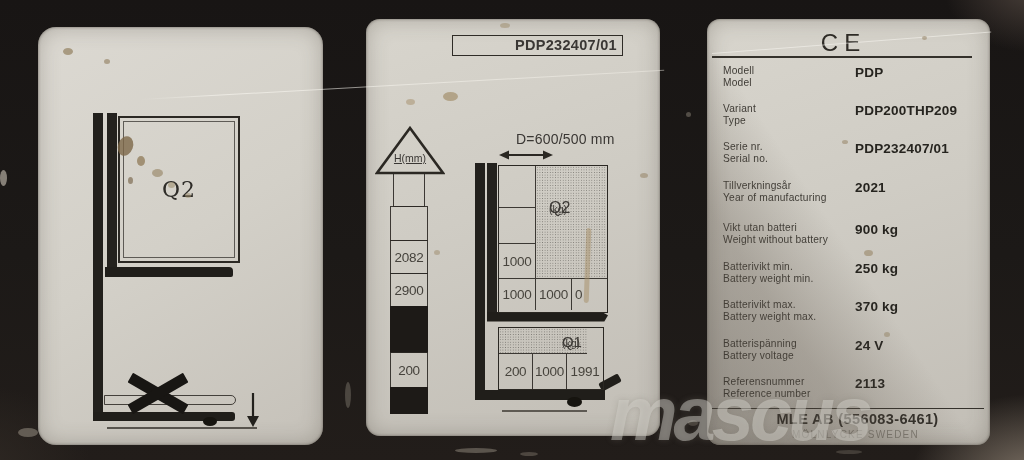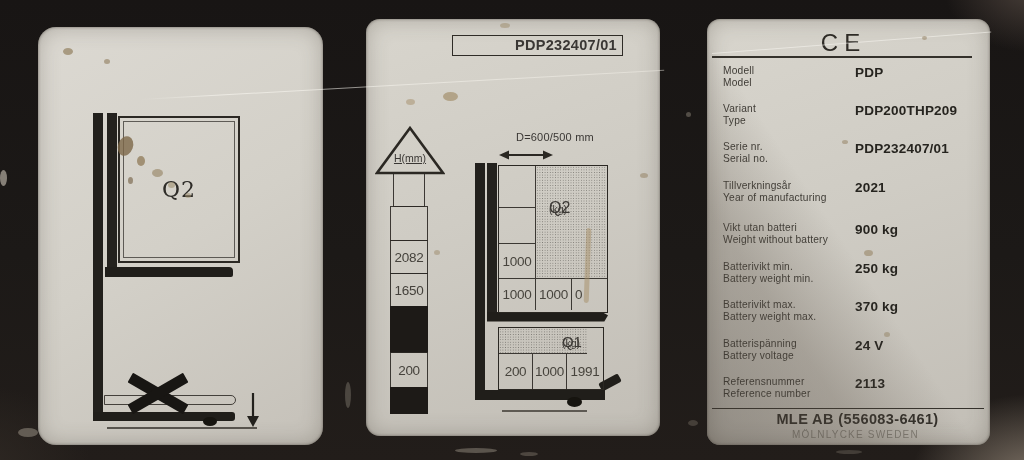--- a/index.html
+++ b/index.html
@@ -48,21 +48,21 @@
   .mp-cell{left:24px;width:38px;border:1.7px solid rgba(43,40,35,.9);
     display:flex;align-items:center;justify-content:center;
     font-size:13.5px;color:#45423c;letter-spacing:-.3px;}
   .mp-cell.black{background:#1d1a17;border-color:#1d1a17;}
   .mp-fork-v1{left:121px;top:144px;width:10px;height:158px;background:#24221e;}
   .mp-fork-h1{left:121px;top:293px;width:121px;height:9.5px;background:#201e1a;
     clip-path:polygon(0 0,95% 0,100% 35%,97% 100%,0 100%);}
   .mp-fork-v2{left:109px;top:144px;width:10px;height:237px;background:#22201c;}
   .mp-fork-h2{left:109px;top:371px;width:130px;height:10px;background:#201e1a;}
   .mp-fork-tip{left:233px;top:359px;width:22px;height:9px;background:#201e1a;transform:rotate(-28deg);border-radius:2px;}
-  .mp-dlabel{left:150px;top:112px;width:130px;font-size:11px;color:#3a3734;letter-spacing:.2px;}
+  .mp-dlabel{left:150px;top:112px;width:130px;font-size:14px;color:#3a3734;letter-spacing:.2px;}
   .mp-darrow{left:132px;top:129px;}
   .hatch{background-image:radial-gradient(rgba(45,42,38,.5) .7px, rgba(0,0,0,0) .8px);
     background-size:2.6px 2.6px;}
   .mp-q2{left:132px;top:146px;width:110px;height:148px;border:1.8px solid #2b2823;}
   .mp-q2 .c{border-color:rgba(43,40,35,.9);display:flex;align-items:center;justify-content:center;
     font-size:13.5px;color:#47443d;letter-spacing:-.3px;}
   .q2-c1{left:0;top:0;width:37px;height:42px;border-right:1.7px solid;border-bottom:1.7px solid;}
   .q2-c2{left:0;top:42px;width:37px;height:36px;border-right:1.7px solid;border-bottom:1.7px solid;}
   .q2-c3{left:0;top:78px;width:37px;height:34px;border-right:1.7px solid;}
   .q2-hatch{left:37px;top:0;right:0;height:112px;}
@@ -135,21 +135,21 @@
     <div class="mp-serial">PDP232407/01</div>
 
     <svg class="mp-tri" width="70" height="49" viewBox="0 0 70 49">
       <polygon points="35,2 68,47 2,47" fill="none" stroke="#2b2823" stroke-width="2.6"></polygon>
     </svg>
     <div class="mp-hmm">H(mm)</div>
 
     <div class="mp-cell" style="left:27px;width:32px;top:154px;height:34px;"></div>
     <div class="mp-cell" style="top:187px;height:35px;"></div>
     <div class="mp-cell" style="top:221px;height:34px;">2082</div>
-    <div class="mp-cell" style="top:254px;height:34px;">1650</div>
+    <div class="mp-cell" style="top:254px;height:34px;">2900</div>
     <div class="mp-cell black" style="top:287px;height:47px;"></div>
     <div class="mp-cell" style="top:333px;height:36px;">200</div>
     <div class="mp-cell black" style="top:368px;height:27px;"></div>
 
     <div class="mp-fork-v1"></div>
     <div class="mp-fork-h1"></div>
     <div class="mp-fork-v2"></div>
     <div class="mp-fork-h2"></div>
     <div class="mp-fork-tip"></div>
 
@@ -286,13 +286,14 @@
   <div class="speck" style="left:922px;top:36px;width:5px;height:4px;background:rgba(143,124,92,.5);"></div>
   <div class="speck" style="left:0px;top:170px;width:7px;height:16px;background:rgba(190,183,170,.65);"></div>
   <div class="speck" style="left:18px;top:428px;width:20px;height:9px;background:rgba(150,142,130,.55);"></div>
   <div class="speck" style="left:345px;top:382px;width:6px;height:26px;background:rgba(120,114,104,.5);"></div>
   <div class="speck" style="left:686px;top:112px;width:5px;height:5px;background:rgba(130,122,112,.55);"></div>
   <div class="speck" style="left:455px;top:448px;width:42px;height:5px;background:rgba(110,103,94,.75);"></div>
   <div class="speck" style="left:520px;top:452px;width:18px;height:4px;background:rgba(95,89,80,.7);"></div>
   <div class="speck" style="left:836px;top:450px;width:26px;height:4px;background:rgba(90,83,75,.6);"></div>
   <div class="speck" style="left:688px;top:420px;width:10px;height:6px;background:rgba(105,98,88,.5);"></div>
 
+  <div class="watermark">mascus</div>
 </div>
 
 </body></html>

